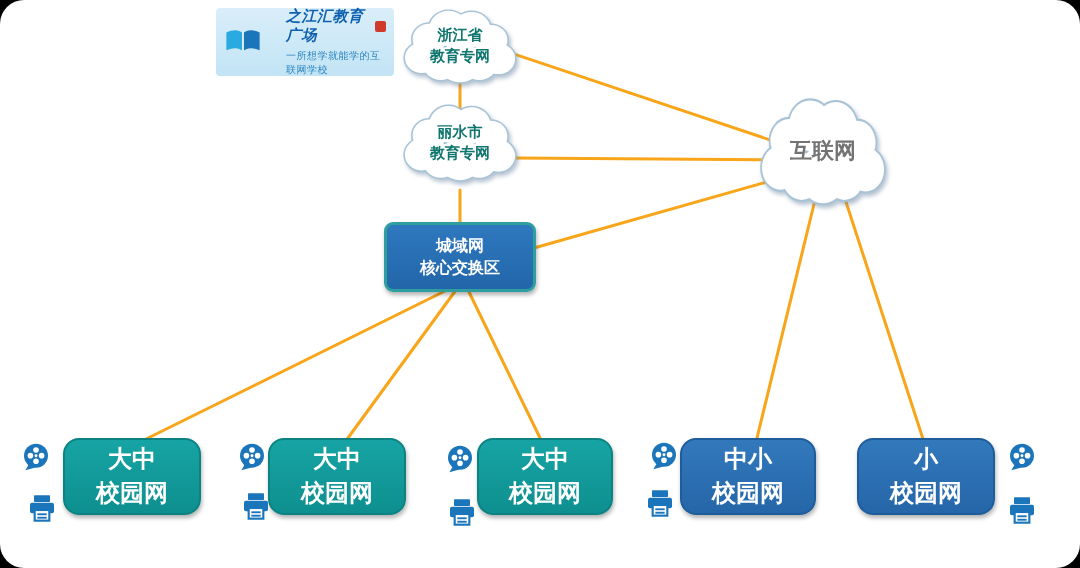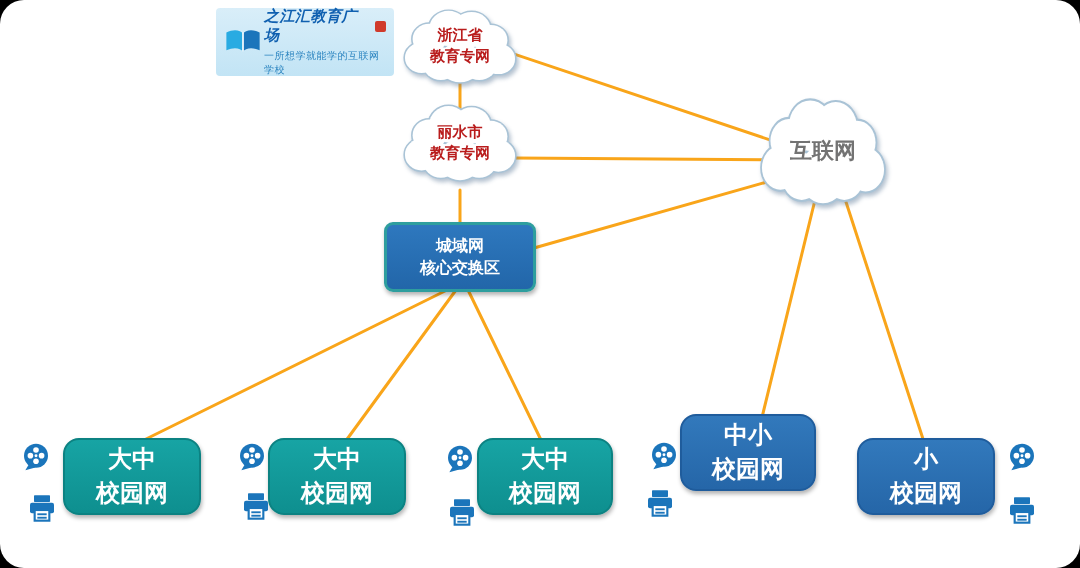--- a/index.html
+++ b/index.html
@@ -11,33 +11,33 @@
   .lines line { stroke: #F9A51A; stroke-width: 3; stroke-linecap: round; }
 
   
   .node { position: absolute; z-index: 2; display: flex; align-items: center; justify-content: center; text-align: center; }
   .multiline { white-space: pre-line; }
 
   
   .cloud svg.cloud-shape { position: absolute; left: 0; top: 0; width: 100%; height: 100%; filter: drop-shadow(2px 3px 2px rgba(90,120,150,0.45)); }
   .cloud-stroke { fill: #ffffff; stroke: #A9C3D6; stroke-width: 5; }
   .cloud-fill { fill: #ffffff; }
-  .cloud-label { position: relative; z-index: 3; color: #b91c1c; font-size: 15px; line-height: 1.4; font-weight: 600; }
+  .cloud-label { position: relative; z-index: 3; color: #0f766e; font-size: 15px; line-height: 1.4; font-weight: 600; }
   .cloud-internet .cloud-label { color: #737373; font-size: 22px; font-weight: 700; }
 
   
   .box { color: #fff; font-weight: 700; font-size: 24px; line-height: 1.4; border-radius: 16px; box-shadow: 1px 3px 4px rgba(0,0,0,0.3); }
   .box-teal { background: linear-gradient(180deg, #17A4A4 0%, #0E8F8F 100%); border: 2px solid #0C8282; }
   .box-blue { background: linear-gradient(180deg, #3279BC 0%, #2566A8 100%); border: 2px solid #1F5C9C; }
   .box-core { background: linear-gradient(180deg, #2E78BE 0%, #2266A9 100%); border: 3px solid #2E9E9E; border-radius: 9px; font-size: 16px; }
 
   
   .logo { position: absolute; left: 216px; top: 8px; width: 178px; height: 68px; z-index: 2;
           background: linear-gradient(180deg, #D9EEF9 0%, #C2E4F5 100%); border-radius: 4px;
-          display: flex; align-items: center; padding: 20px 8px; gap: 2px; }
+          display: flex; align-items: center; padding: 20px 8px; gap: 24px; }
   .logo-book { width: 38px; height: 30px; flex: none; }
   .logo-texts { display: flex; flex-direction: column; align-items: flex-start; }
   .logo-title-row { display: flex; align-items: center; gap: 4px; }
   .logo-title { color: #1060B0; font-size: 15px; font-weight: 700; font-style: italic; letter-spacing: 0.5px; }
   .logo-seal { width: 11px; height: 11px; background: #D03A2B; border-radius: 2px; flex: none; }
   .logo-subtitle { color: #2E86C1; font-size: 10px; margin-top: 4px; letter-spacing: 0.5px; }
 
   
   .p-icon { position: absolute; z-index: 2; width: 32px; height: 32px; }
 </style>
@@ -118,21 +118,21 @@
 
   <div class="node box box-core multiline" style="left:384px; top:222px; width:152px; height:70px;">城域网
 核心交换区</div>
 
   <div class="node box box-teal multiline" style="left:63px;  top:438px; width:138px; height:77px;">大中
 校园网</div>
   <div class="node box box-teal multiline" style="left:268px; top:438px; width:138px; height:77px;">大中
 校园网</div>
   <div class="node box box-teal multiline" style="left:477px; top:438px; width:136px; height:77px;">大中
 校园网</div>
-  <div class="node box box-blue multiline" style="left:680px; top:414px; width:136px; height:77px;">中小
+  <div class="node box box-blue multiline" style="left:680px; top:438px; width:136px; height:77px;">中小
 校园网</div>
   <div class="node box box-blue multiline" style="left:857px; top:438px; width:138px; height:77px;">小
 校园网</div>
 
   <svg class="p-icon" style="left:20px; top:441px;" viewBox="0 0 24 24">
     <circle cx="12" cy="11" r="9" fill="#1B75BB"></circle>
     <circle cx="12" cy="6.8" r="2.1" fill="#fff"></circle>
       <circle cx="7.8" cy="11" r="2.1" fill="#fff"></circle>
     <circle cx="16.2" cy="11" r="2.1" fill="#fff"></circle>
       <circle cx="12" cy="15.2" r="2.1" fill="#fff"></circle>

